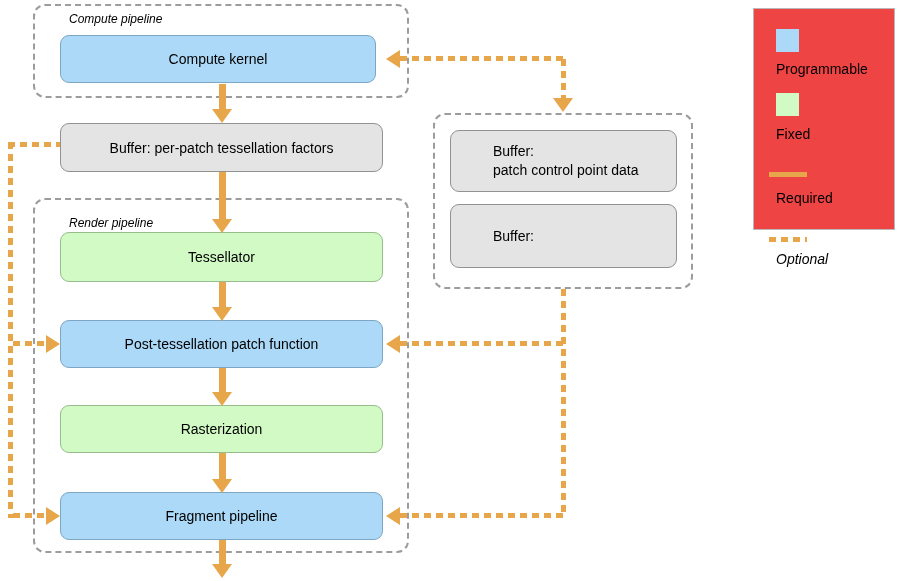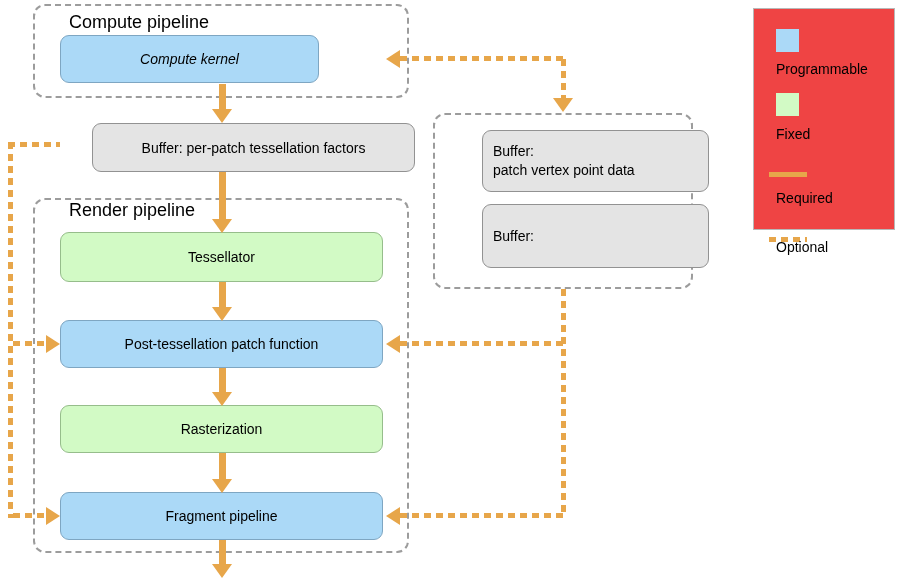--- a/index.html
+++ b/index.html
@@ -5,32 +5,32 @@
   html,body { margin:0; padding:0; background:#fff; }
   .canvas {
     position:relative; width:899px; height:581px; background:#ffffff;
     font-family:"Liberation Sans","DejaVu Sans",sans-serif; color:#000;
     overflow:hidden;
   }
   .group {
     position:absolute; border:2px dashed var(--container_border,#9c9c9c);
     border-radius:12px; box-sizing:border-box; background:transparent;
   }
-  .group-label { position:absolute; left:34px; top:6px; font-size:18px; white-space:nowrap; }
+  .group-label { position:absolute; left:34px; top:6px; font-size:12px; white-space:nowrap;font-style:italic; }
   .node {
     position:absolute; box-sizing:border-box; display:flex; align-items:center;
     justify-content:center; border-radius:9px; font-size:14px; border:1px solid #929292;
     text-align:center;
   }
   .node.blue  { background:var(--programmable,#abd9f7); border-color:#7ea6c2; }
   .node.green { background:var(--fixed,#d2fac5); border-color:#96bd8b; }
-  .node.gray  { background:var(--buffer,#e4e4e4); border-color:#929292;margin-left:32px; }
+  .node.gray  { background:var(--buffer,#e4e4e4); border-color:#929292; }
   .node.two-line {
     flex-direction:column; align-items:flex-start; justify-content:center;
-    padding-left:10px; line-height:19px; text-align:left;
+    padding-left:42px; line-height:19px; text-align:left;
   }
   .shaft-v { position:absolute; width:7px; background:var(--arrow,#e7a64a); }
   .head-down {
     position:absolute; width:0; height:0;
     border-left:10.5px solid transparent; border-right:10.5px solid transparent;
     border-top:14px solid var(--arrow,#e7a64a);
   }
   .head-left {
     position:absolute; width:0; height:0;
     border-top:9px solid transparent; border-bottom:9px solid transparent;
@@ -66,26 +66,26 @@
 </head>
 <body>
 
 <div class="canvas">
 
   <div class="group" style="left:33px; top:4px; width:376px; height:94px;">
     <div class="group-label">Compute pipeline</div>
   </div>
 
   <div class="group" style="left:33px; top:198px; width:376px; height:355px;">
-    <div class="group-label" style="top:0;">Render pipeline</div>
+    <div class="group-label" style="top:16px;">Render pipeline</div>
   </div>
 
   <div class="group" style="left:433px; top:113px; width:260px; height:176px;"></div>
 
-  <div class="node blue" style="left:60px; top:35px; width:259px; height:48px;font-style:italic;">
+  <div class="node blue" style="left:60px; top:35px; width:316px; height:48px;">
     <span>Compute kernel</span>
   </div>
 
   <div class="node gray" style="left:60px; top:123px; width:323px; height:49px;">
     <span>Buffer: per-patch tessellation factors</span>
   </div>
 
   <div class="node green" style="left:60px; top:232px; width:323px; height:50px;">
     <span>Tessellator</span>
   </div>
@@ -97,21 +97,21 @@
   <div class="node green" style="left:60px; top:405px; width:323px; height:48px;">
     <span>Rasterization</span>
   </div>
 
   <div class="node blue" style="left:60px; top:492px; width:323px; height:48px;">
     <span>Fragment pipeline</span>
   </div>
 
   <div class="node gray two-line" style="left:450px; top:130px; width:227px; height:62px;">
     <span>Buffer:</span>
-    <span>patch vertex point data</span>
+    <span>patch control point data</span>
   </div>
 
   <div class="node gray two-line" style="left:450px; top:204px; width:227px; height:64px;">
     <span>Buffer:</span>
   </div>
 
   <div>
     <div class="shaft-v" style="left:219px; top:84px; height:25px;"></div>
     <div class="head-down" style="left:212px; top:109px;"></div>
   </div>
@@ -169,16 +169,16 @@
     <div class="swatch blue" style="top:20px;"></div>
     <div class="legend-label" style="top:52px;">Programmable</div>
 
     <div class="swatch green" style="top:84px;"></div>
     <div class="legend-label" style="top:117px;">Fixed</div>
 
     <div class="legend-line solid" style="top:163px;"></div>
     <div class="legend-label" style="top:181px;">Required</div>
 
     <div class="legend-line dashed" style="top:228px;"></div>
-    <div class="legend-label" style="top:230px;">Optional</div>
+    <div class="legend-label" style="top:242px;font-style:italic;">Optional</div>
   </div>
 
 </div>
 
 </body></html>

